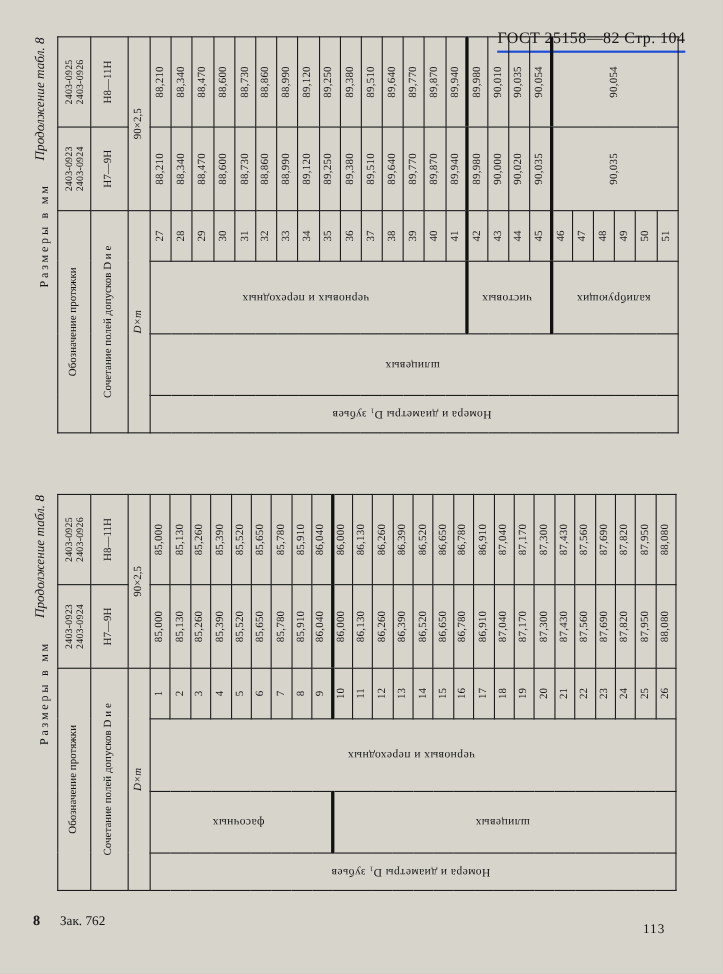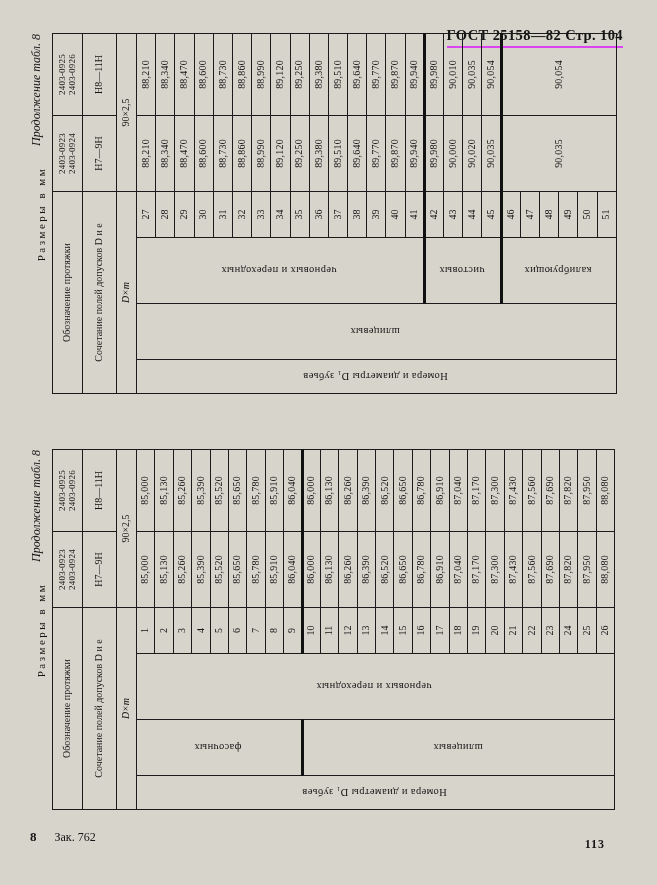--- a/index.html
+++ b/index.html
@@ -3,22 +3,22 @@
 <meta charset="utf-8">
 <style>
   html { background:#c9c6bd; }
   body {
     margin:0; width:657px; height:885px; position:relative; overflow:hidden;
     background:#d7d4cb; color:#151515;
     font-family:"Liberation Serif", serif;
   }
   .page-header {
     position:absolute; top:27px; right:34px;
-    font-weight:bold; font-size:14.5px; letter-spacing:.4px;
-    border-bottom:2px solid #d946ef; padding-bottom:2px; white-space:nowrap;
+    font-weight:normal; font-size:14.5px; letter-spacing:.4px;
+    border-bottom:2px solid #1d4ed8; padding-bottom:2px; white-space:nowrap;
   }
   
   .rot-wrap { position:absolute; width:370px; height:368px; }
   #wrap-0 { left:28px; top:26px; }
   #wrap-1 { left:28px; top:442px; }
   .rot-inner {
     width:368px; height:596px;
     transform-origin:0 0;
     transform: translateY(368px) rotate(-90deg);
   }
@@ -42,21 +42,21 @@
   .dm-label{font-style:italic; font-size:10.5px;}
   .num-cell{font-size:10px;}
   .val-cell{font-size:10px; letter-spacing:.2px;}
   .side-cell{border-left:none;}
   .vtext{
     display:inline-block; writing-mode:vertical-rl; transform:rotate(180deg);
     white-space:nowrap; font-size:10.5px; letter-spacing:.4px;
   }
   .footer-left { position:absolute; left:30px; bottom:40px; font-size:12px; }
   .footer-left .sig { font-size:13px; font-weight:bold; margin-right:18px; }
-  .footer-right { position:absolute; right:52px; bottom:33px; font-size:12px; font-weight:bold; letter-spacing:1px; }
+  .footer-right { position:absolute; right:52px; bottom:33px; font-size:12px; font-weight:normal; letter-spacing:1px; }
 </style>
 </head>
 <body>
 
 <div class="page-header">ГОСТ 25158—82 Стр. 104</div>
 
 <div class="rot-wrap" id="wrap-0">
   <div class="rot-inner">
     <div class="table-head-line">
       <span class="units">Размеры в мм</span>

